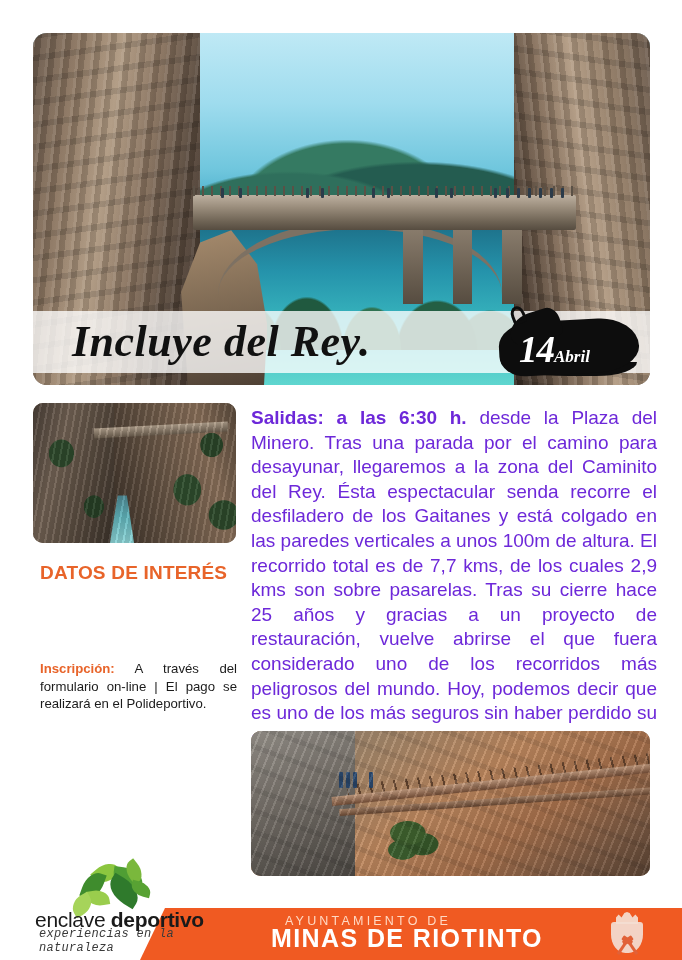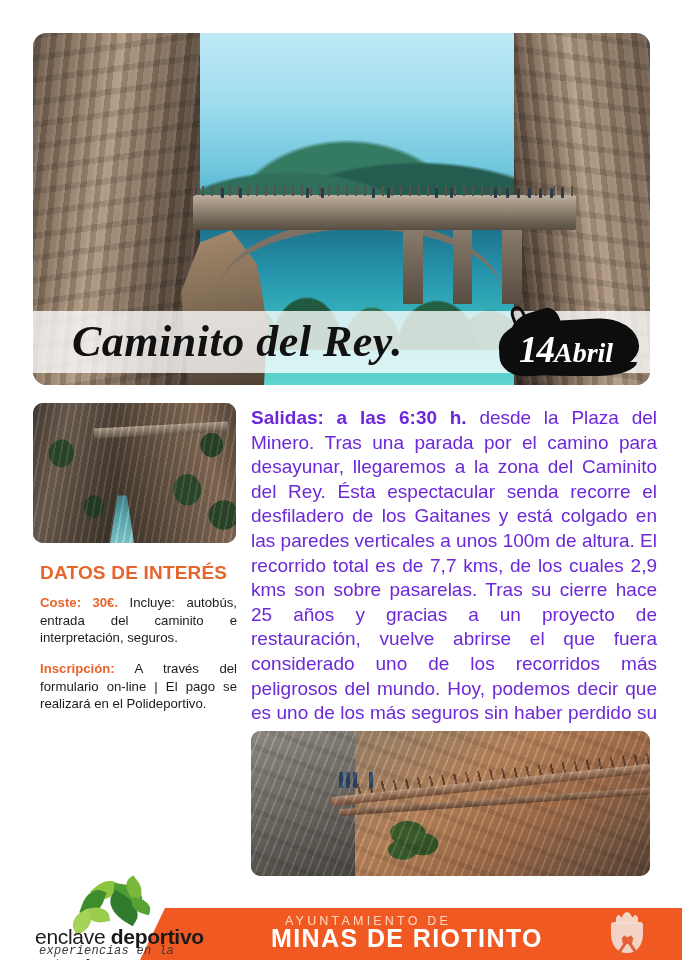--- a/index.html
+++ b/index.html
@@ -196,21 +196,21 @@
   .date-text {
     position: absolute;
     left: 26px; top: 22px;
     color: #ffffff;
     font-family: "Liberation Serif", serif;
     font-style: italic;
     white-space: nowrap;
     z-index: 3;
   }
   .date-day { font-size: 37px; font-weight: 700; letter-spacing: -1px; }
-  .date-month { font-size: 28px; font-weight: 700; font-style: italic; }
+  .date-month { font-size: 17px; font-weight: 700; font-style: italic; }
 
   
   .side-photo {
     position: absolute;
     left: 33px;
     top: 403px;
     width: 203px;
     height: 140px;
     border-radius: 10px;
     overflow: hidden;
@@ -413,21 +413,21 @@
     left: -4px; top: -2px;
     width: 11px; height: 5px;
     background: #e0623a;
     border-radius: 1px;
   }
 
   
   .enclave {
     position: absolute;
     left: 35px;
-    bottom: 7px;
+    bottom: 24px;
     width: 200px;
     height: 72px;
   }
   .leaf {
     position: absolute;
     background: #6aab3c;
     border-radius: 0 70% 0 70%;
   }
   .leaf.l1 { left: 58px; top: 0px;  width: 26px; height: 18px; background: #8cc63f; transform: rotate(-40deg); }
   .leaf.l2 { left: 78px; top: 4px;  width: 30px; height: 20px; background: #4f9e34; transform: rotate(8deg); }
@@ -487,21 +487,21 @@
         <span style="left:81%"></span>
       <span style="left:84%"></span>
         <span style="left:87%"></span>
       <span style="left:90%"></span>
         <span style="left:93%"></span>
       <span style="left:96%"></span>
     </div>
   </div>
 
   <div class="title-band"></div>
-  <div class="poster-title">Caminito del Rey.</div>
+  <div class="poster-title">Incluye del Rey.</div>
 
   <div class="shoe-badge">
     <div class="shoe-sole"></div>
     <div class="shoe-body"></div>
     <div class="shoe-tongue"></div>
     <div class="shoe-loop"></div>
     <div class="date-text">
       <span class="date-day">14</span><span class="date-month">Abril</span>
     </div>
   </div>
@@ -510,23 +510,20 @@
     <div class="sp-rock-l"></div>
     <div class="sp-rock-r"></div>
     <div class="sp-walk"></div>
     <div class="sp-stream"></div>
     <div class="sp-trees"></div>
     <div class="sp-tex"></div>
   </div>
 
   <div class="datos-heading">DATOS DE INTERÉS</div>
 
-  <div class="side-block" id="block-coste">
-    <span class="lead">Coste: 30€.</span><span> Incluye: autobús, entrada del caminito e interpretación, seguros.</span>
-  </div>
 
   <div class="side-block" id="block-inscripcion">
     <span class="lead">Inscripción:</span><span> A través del formulario on-line | El pago se realizará en el Polideportivo.</span>
   </div>
 
 
   <div class="main-text">
     <span class="lead">Salidas: a las 6:30 h.</span><span> desde la Plaza del Minero. Tras una parada por el camino para desayunar, llegaremos a la zona del Caminito del Rey. Ésta espectacular senda recorre el desfiladero de los Gaitanes y está colgado en las paredes verticales a unos 100m de altura. El recorrido total es de 7,7 kms, de los cuales 2,9 kms son sobre pasarelas. Tras su cierre hace 25 años y gracias a un proyecto de restauración, vuelve abrirse el que fuera considerado  uno de los recorridos más peligrosos del mundo. Hoy, podemos decir que es uno de los más seguros sin haber perdido su atractivo.</span>
   </div>
 

